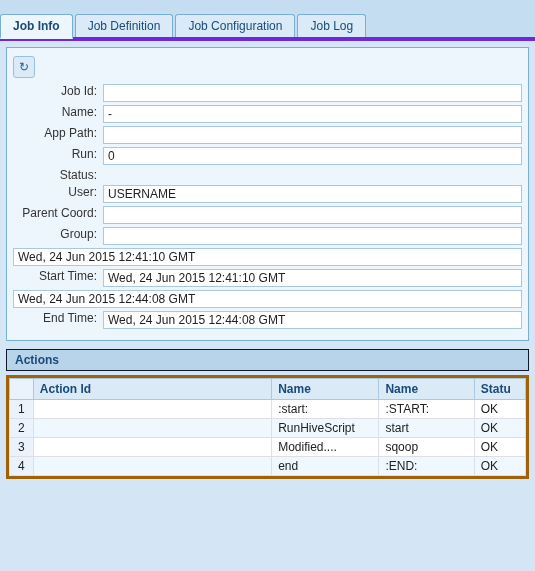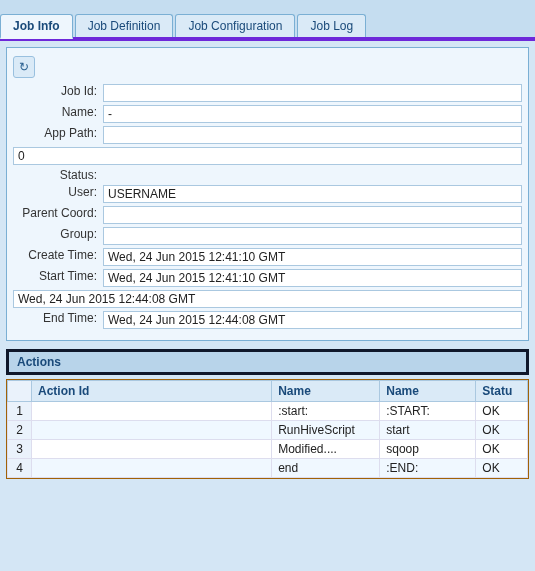--- a/index.html
+++ b/index.html
@@ -66,30 +66,30 @@
       height: 18px;
       border: 1px solid #aac8e0;
       background: white;
       padding: 0 4px;
       color: #222;
       font-size: 12px;
     }
 
     .section-title {
       background: #b8d4ea;
-      border: 3px solid #0f172a;
+      border: 1px solid #0f172a;
       padding: 3px 8px;
       font-weight: bold;
       color: #1a4a7a;
       margin: 8px 6px 4px 6px;
     }
 
     .actions-table-container {
       margin: 0 6px;
-      border: 1px solid #a16207;
+      border: 3px solid #a16207;
     }
     .actions-table {
       width: 100%;
       border-collapse: collapse;
       background: white;
     }
     .actions-table th {
       background: #daeaf7;
       border: 1px solid #aac8e0;
       padding: 3px 6px;
@@ -143,20 +143,21 @@
     <span class="form-label">Name:</span>
     <input class="form-input" type="text" value="-" style="">
   </div>
 
   <div class="form-row">
     <span class="form-label">App Path:</span>
     <input class="form-input" type="text" value="" style="">
   </div>
 
   <div class="form-row">
+    <span class="form-label">Run:</span>
     <input class="form-input" type="text" value="0" style="">
   </div>
 
   <div class="form-row">
     <span class="form-label">Status:</span>
   </div>
 
   <div class="form-row">
     <span class="form-label">User:</span>
     <input class="form-input" type="text" value="USERNAME" style="">
@@ -166,21 +167,20 @@
     <span class="form-label">Parent Coord:</span>
     <input class="form-input" type="text" value="" style="">
   </div>
 
   <div class="form-row">
     <span class="form-label">Group:</span>
     <input class="form-input" type="text" value="" style="">
   </div>
 
   <div class="form-row">
-    <span class="form-label">Create Time:</span>
     <input class="form-input" type="text" value="Wed, 24 Jun 2015 12:41:10 GMT" style="">
   </div>
 
   <div class="form-row">
     <span class="form-label">Start Time:</span>
     <input class="form-input" type="text" value="Wed, 24 Jun 2015 12:41:10 GMT" style="">
   </div>
 
   <div class="form-row">
     <input class="form-input" type="text" value="Wed, 24 Jun 2015 12:44:08 GMT" style="">

